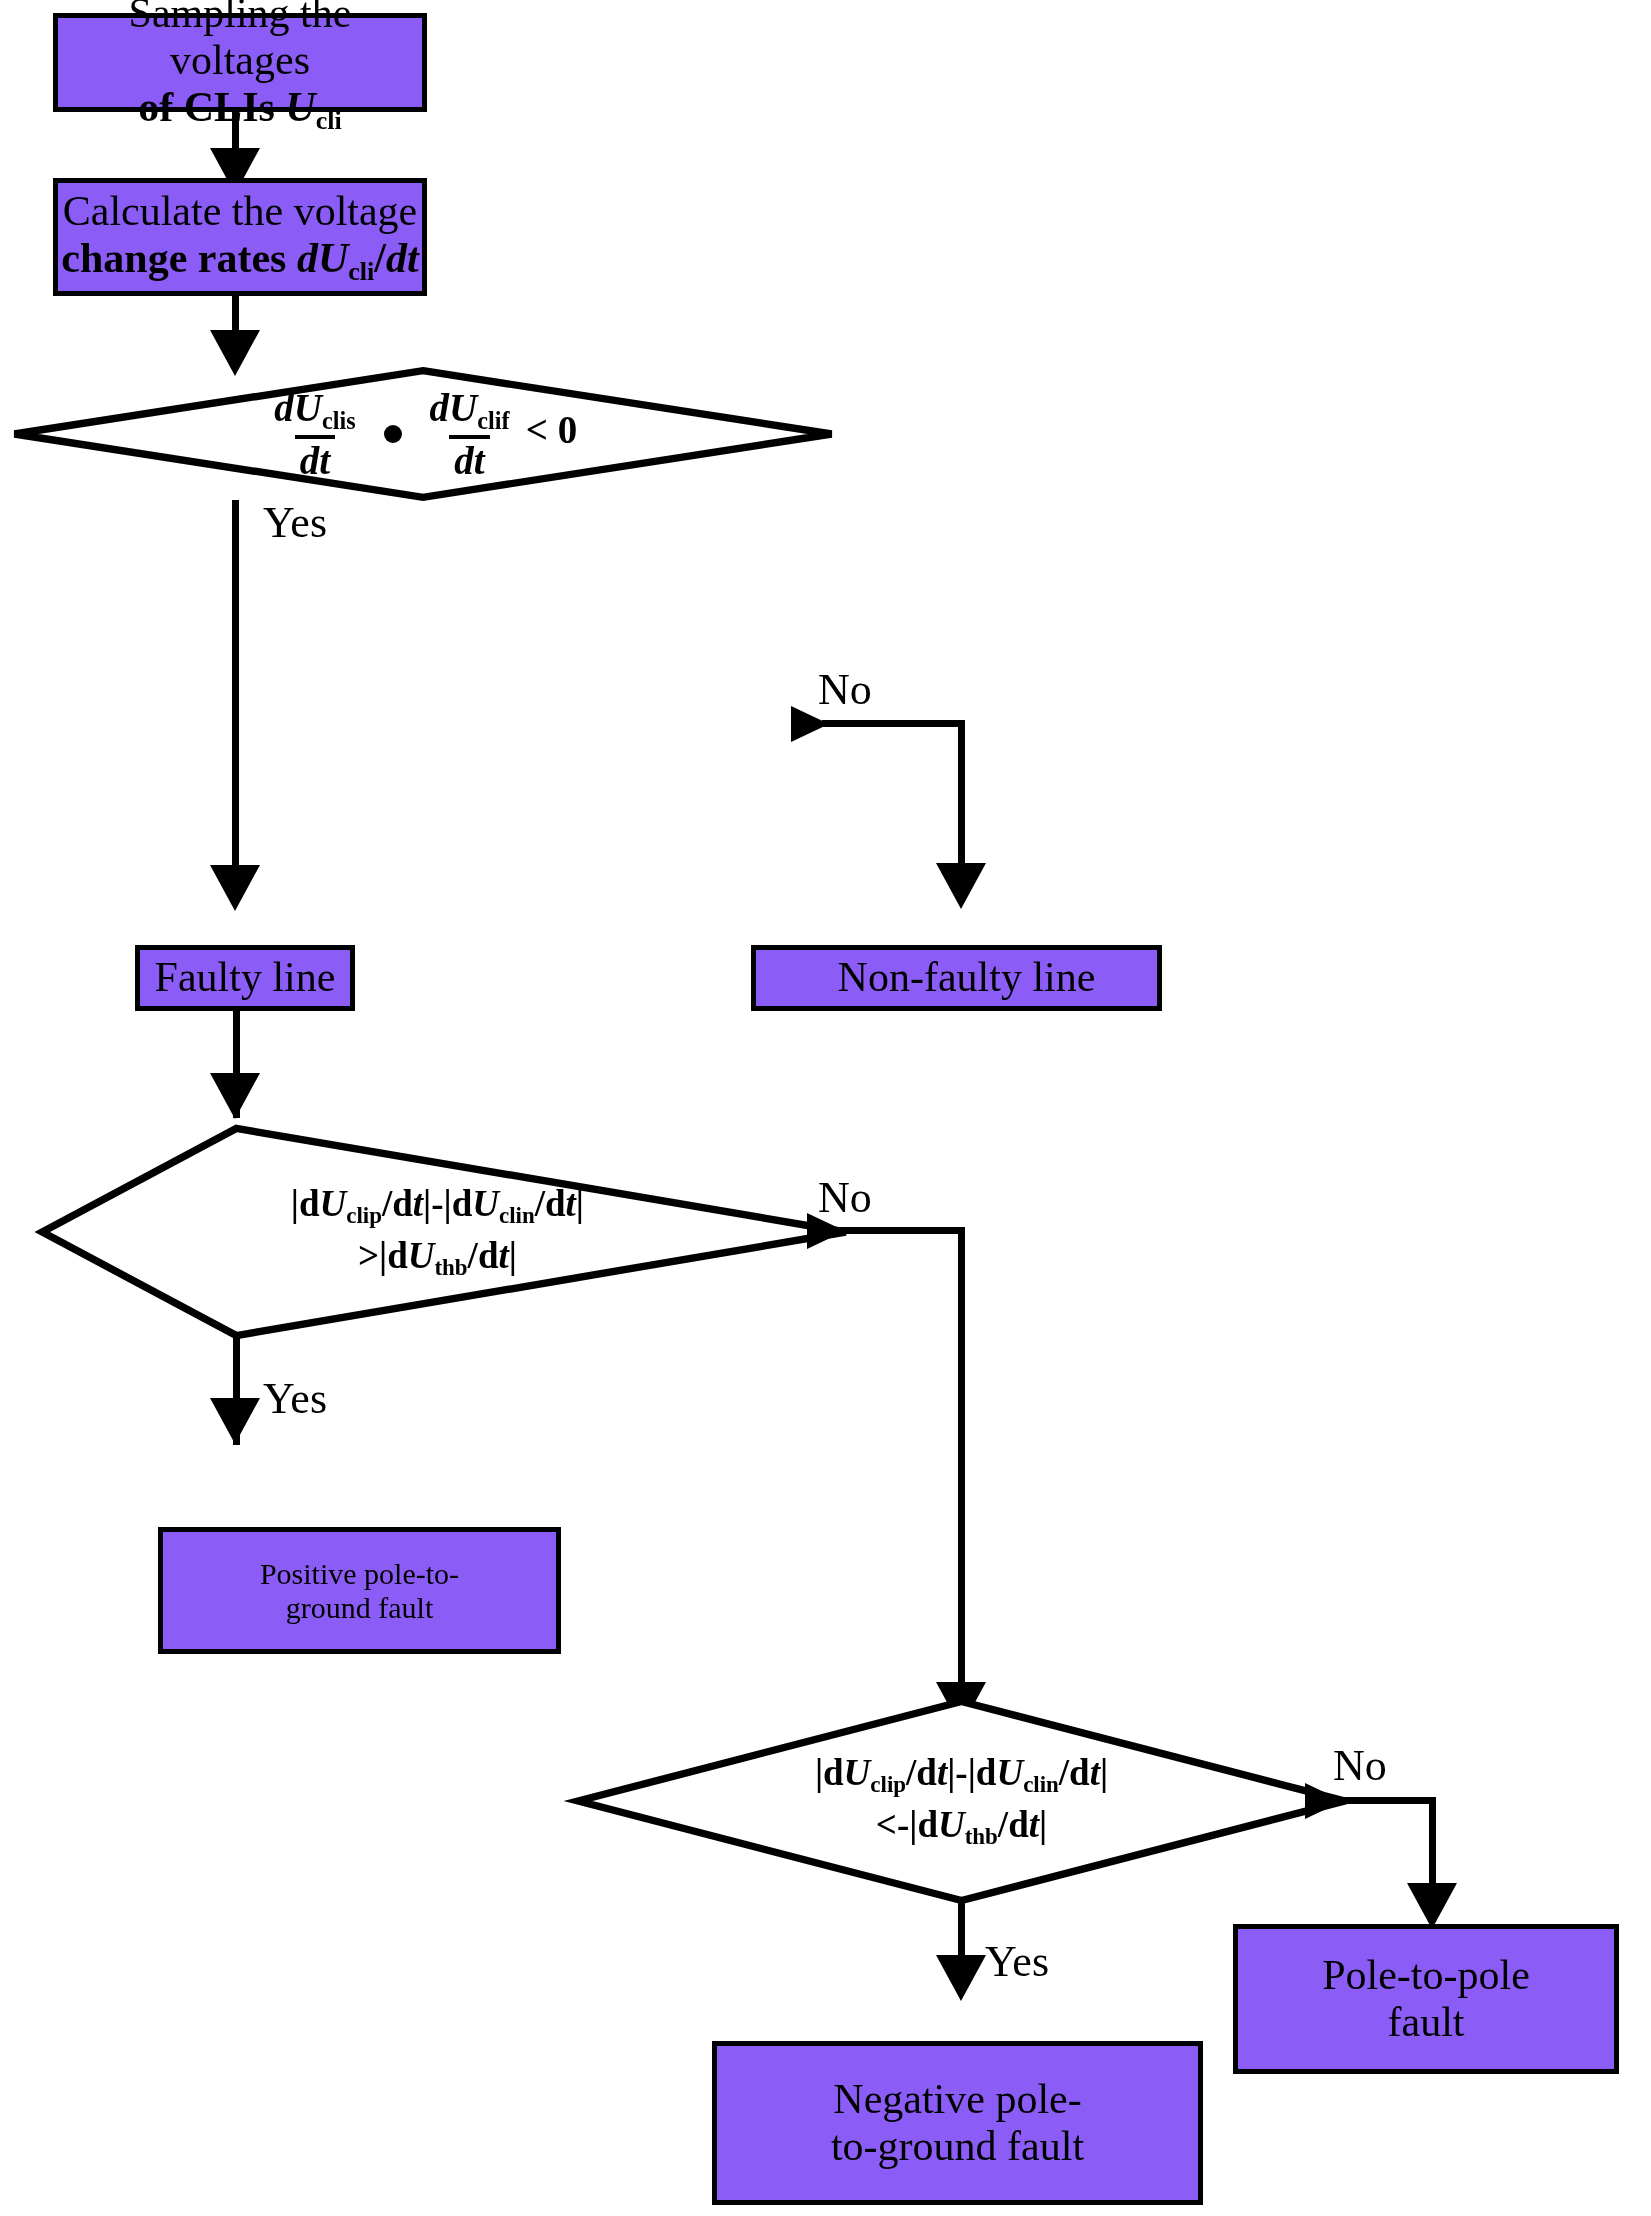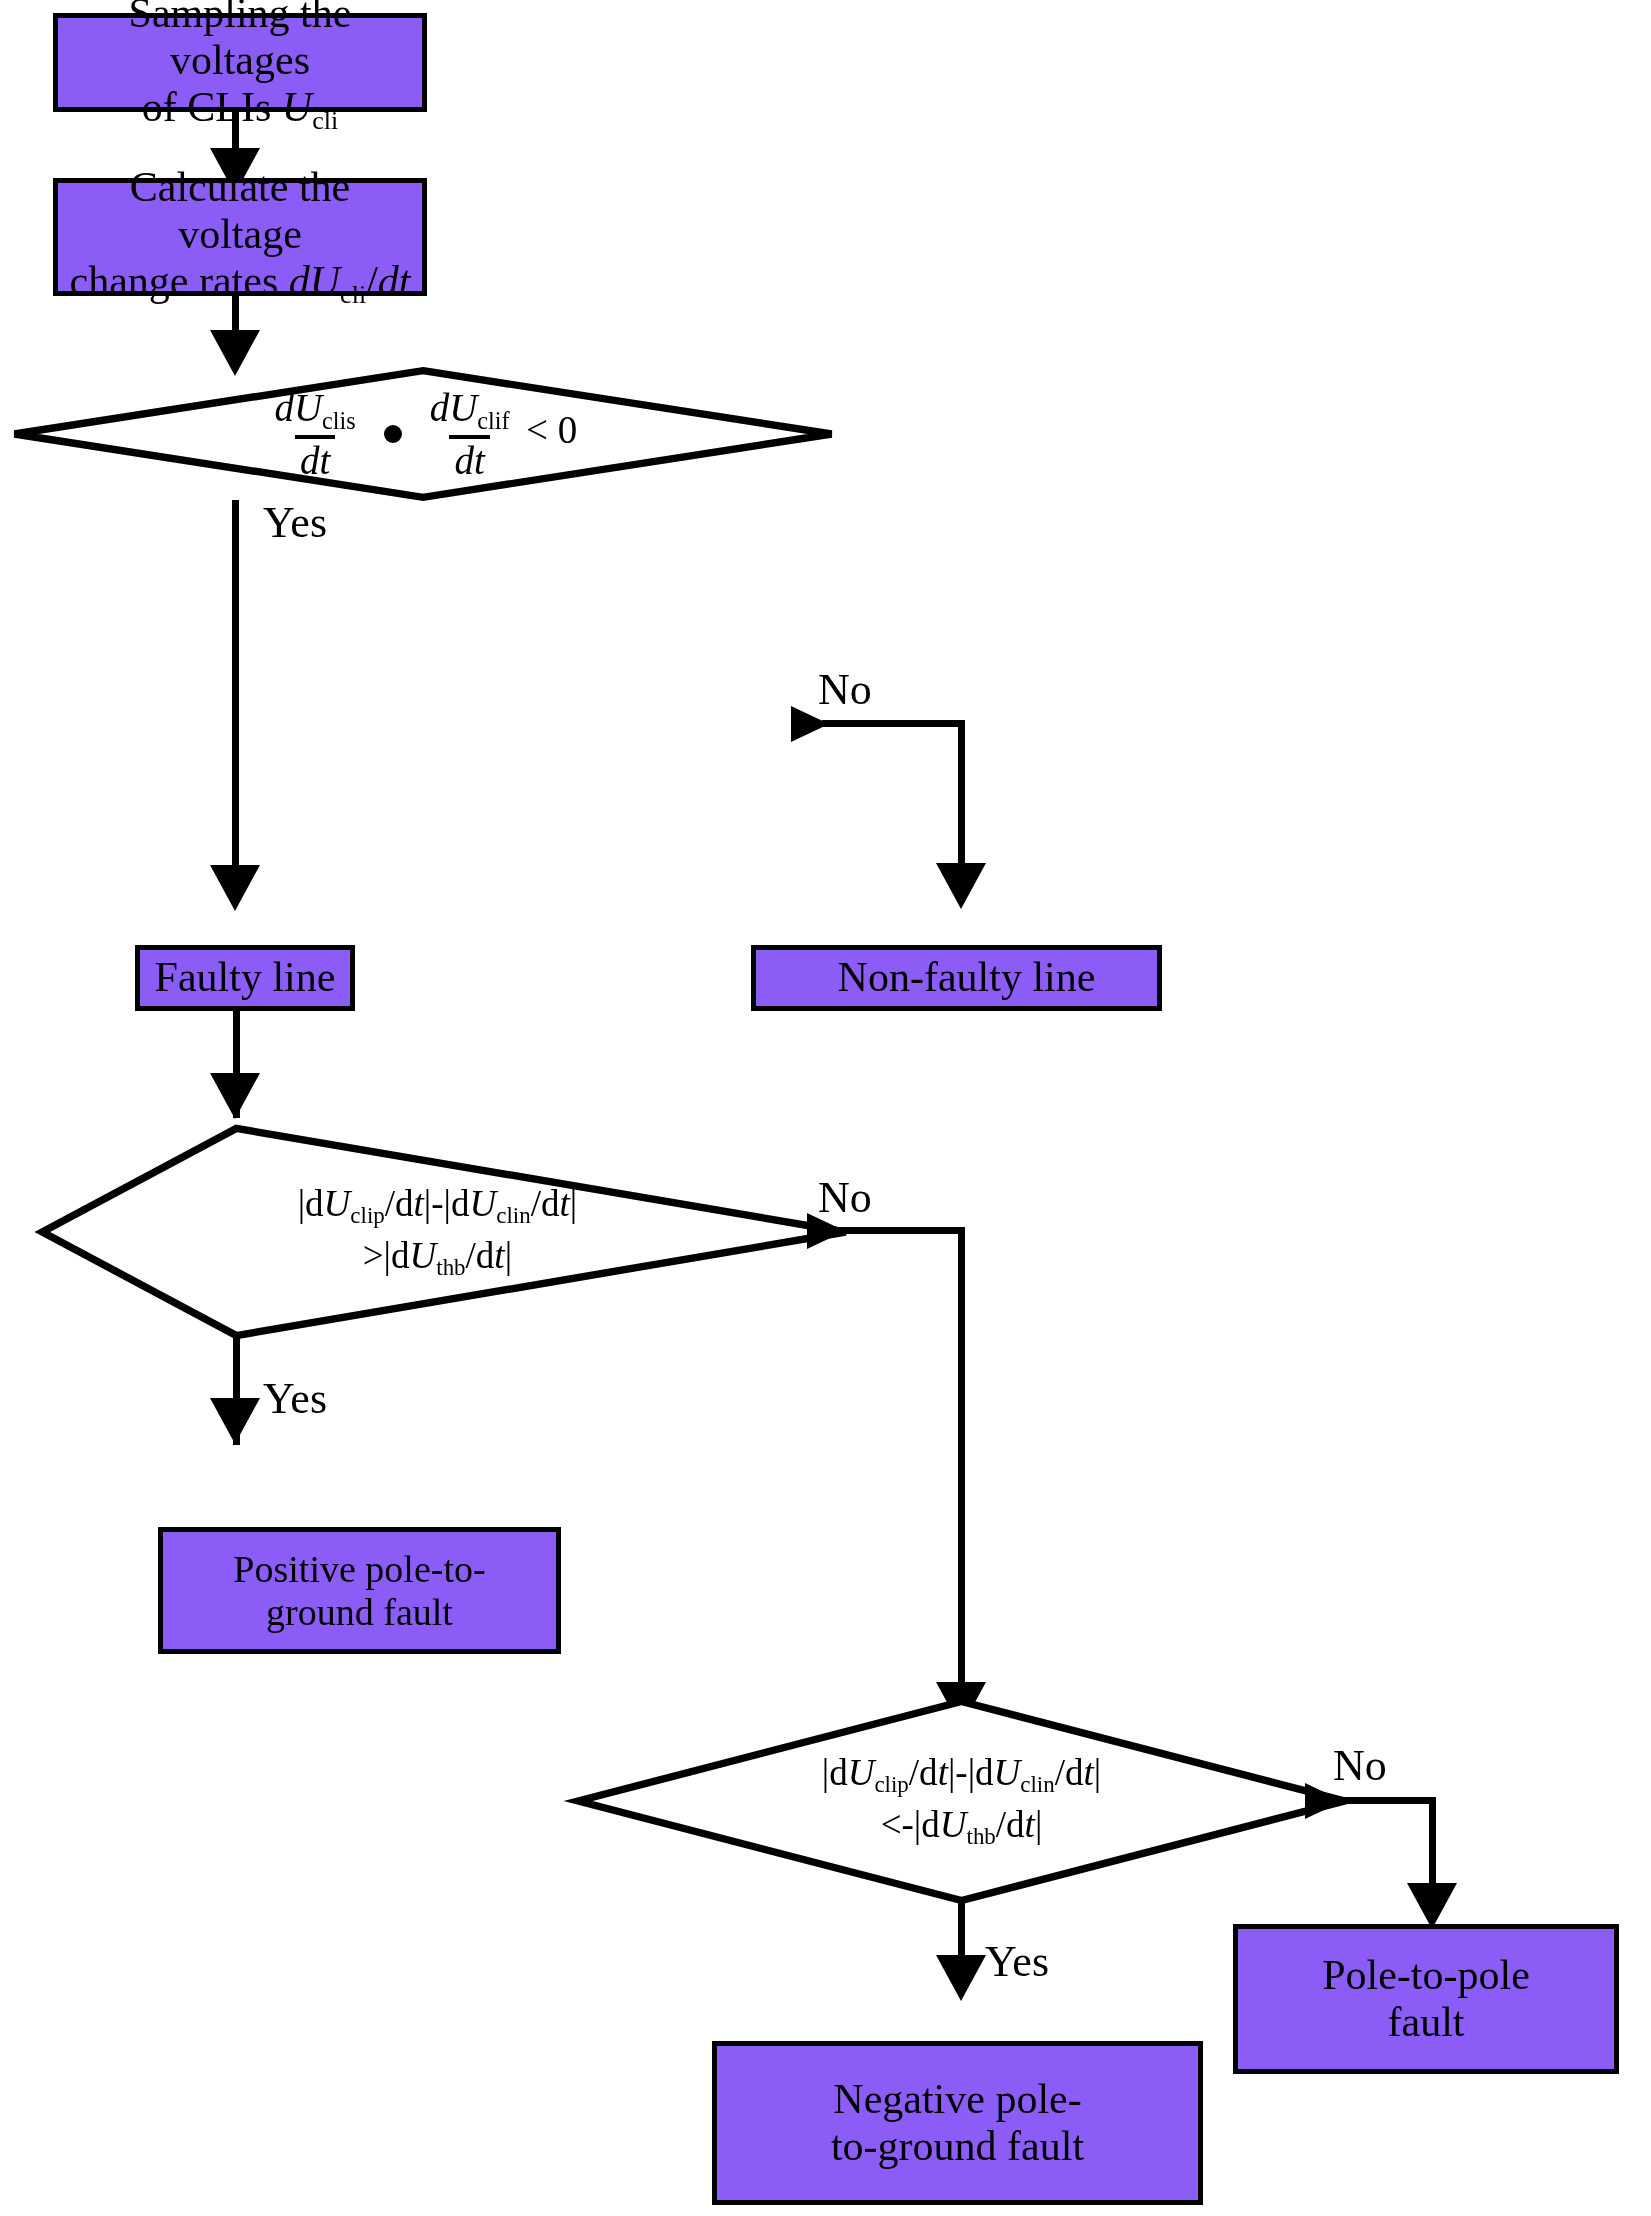--- a/index.html
+++ b/index.html
@@ -30,21 +30,21 @@
 
   
   .it{font-style:italic;}
   .sub{font-size:.62em;vertical-align:-0.32em;font-style:normal;letter-spacing:0;}
   .frac{display:inline-flex;flex-direction:column;align-items:center;vertical-align:middle;
         margin:0 1.6px;line-height:1.0;}
   .frac .num{padding:0 5px 1.6px 5px;}
   .frac .den{padding:2.5px 5px 0 5px;border-top:4.1px solid #000;}
   .bullet{display:inline-block;width:.46em;height:.46em;border-radius:50%;background:#000;
           vertical-align:middle;margin:0 .30em;}
-  .nowrap{white-space:nowrap;}
+  .nowrap{white-space:nowrap;font-weight:bold;}
 </style>
 </head>
 <body>
 
 <div id="canvas">
 
   <div class="node rect" style="left:53px;top:13px;width:374px;height:99px;font-size:42px;">
     <div class="txt">
       <div>Sampling the voltages</div>
       <div class="nowrap"><span>of CLIs </span><span class="it">U</span><span class="sub">cli</span></div>
@@ -121,21 +121,21 @@
   <div class="hline" style="left:837px;top:1227px;width:128px;height:7.4px;"></div>
   <div class="arrowright" style="left:807px;top:1213px;"></div>
   <div class="vline" style="left:958px;top:1227px;width:7.4px;height:469px;"></div>
   <div class="arrowdown" style="left:936px;top:1682px;"></div>
   <div class="edgelabel" style="left:818px;top:1176px;font-size:44px;">No</div>
 
   <div class="vline" style="left:233px;top:1338px;width:7.4px;height:107px;"></div>
   <div class="arrowdown" style="left:210px;top:1398px;"></div>
   <div class="edgelabel" style="left:263px;top:1377px;font-size:44px;">Yes</div>
 
-  <div class="node rect" style="left:158px;top:1527px;width:403px;height:127px;font-size:38px;">
+  <div class="node rect" style="left:158px;top:1527px;width:403px;height:127px;font-size:30px;">
     <div class="txt">
       <div>Positive pole-to-</div>
       <div>ground fault</div>
     </div>
   </div>
 
   <div class="diamond" style="left:575px;top:1698px;width:773px;height:206px;">
     <svg width="773" height="206" viewBox="0 0 940 250">
       <polygon points="470,4 936,125 470,246 4,125" fill="#ffffff" stroke="#000000" stroke-width="9"></polygon>
     </svg>

